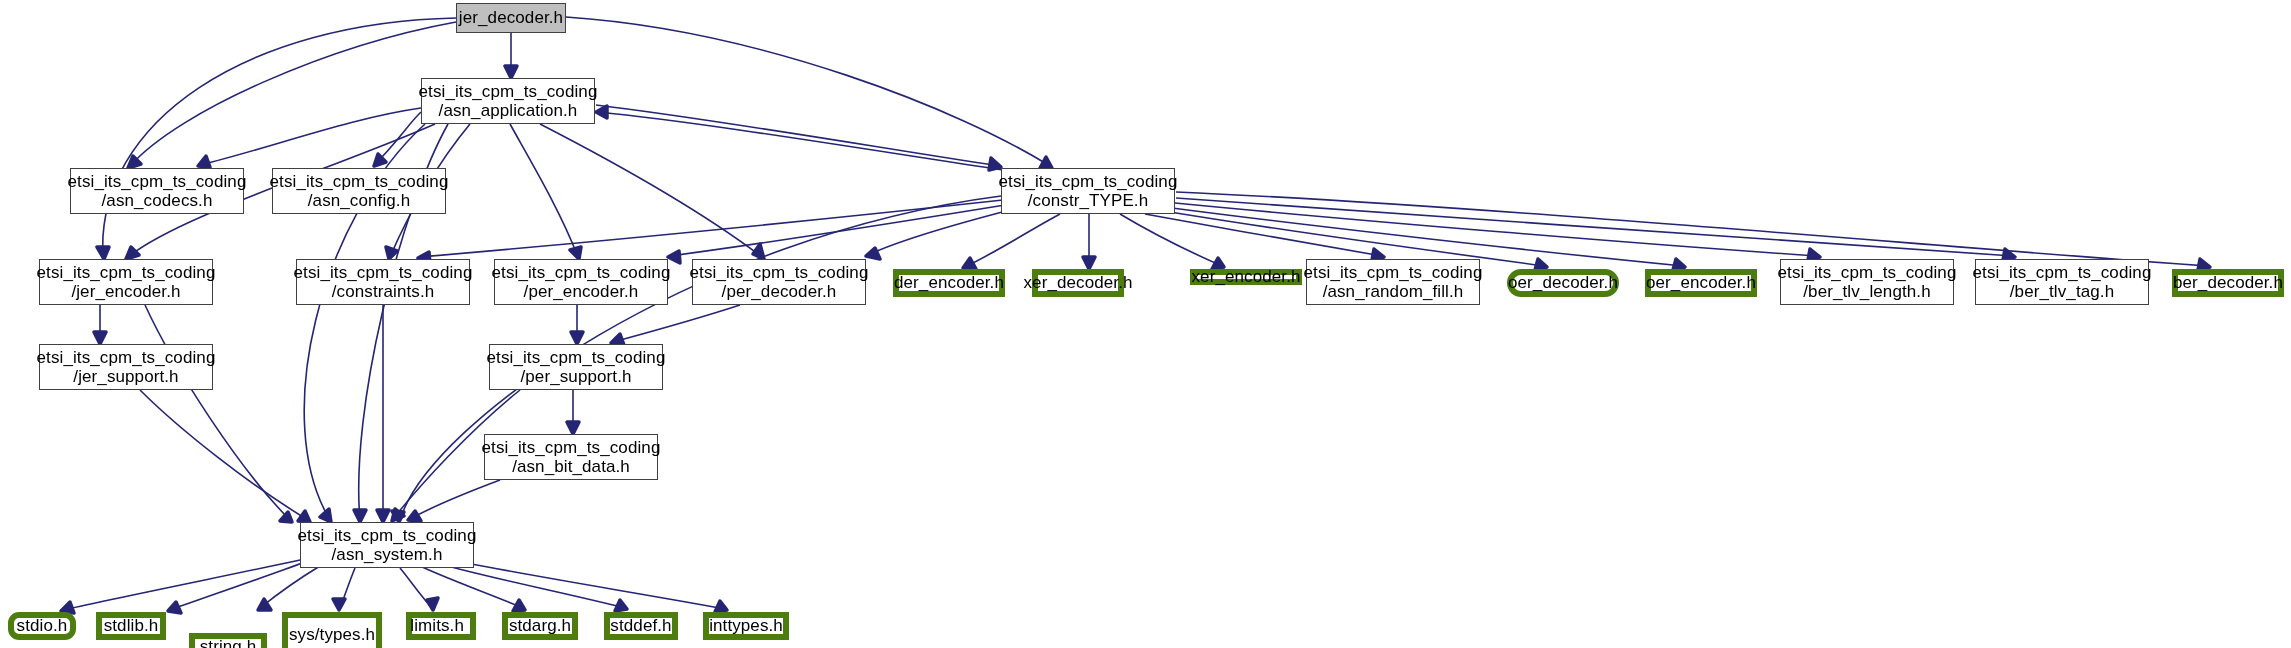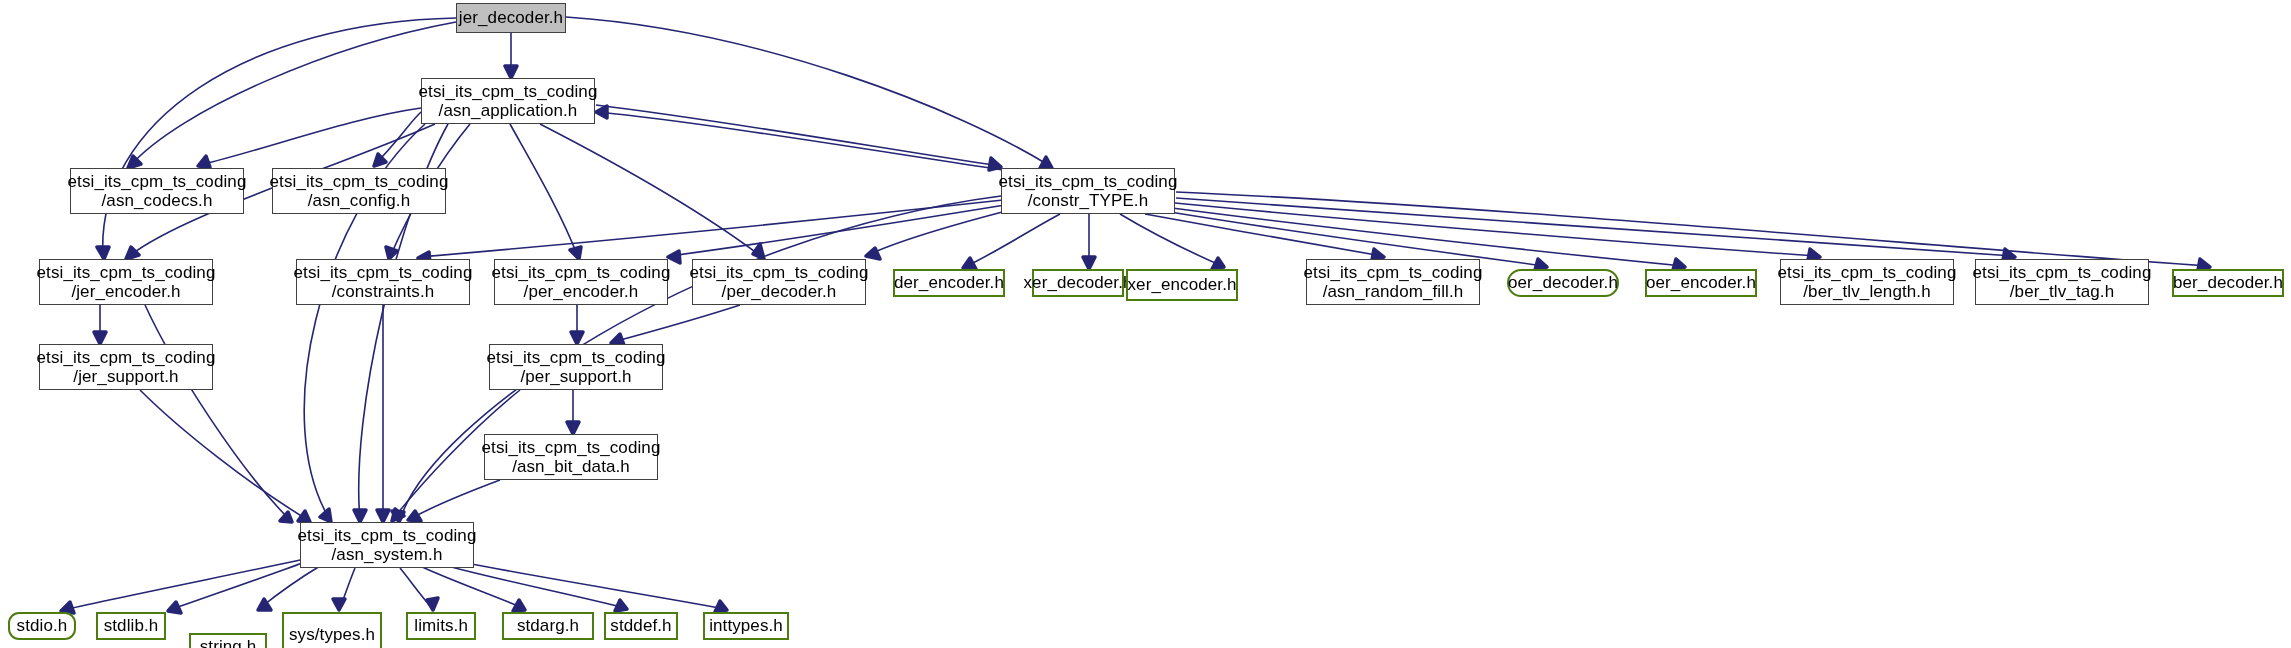--- a/index.html
+++ b/index.html
@@ -24,21 +24,21 @@
     pointer-events: none;
   }
   .node {
     position: absolute;
     box-sizing: border-box;
     display: flex;
     align-items: center;
     justify-content: center;
     text-align: center;
     background: #ffffff;
-    border: 2px solid #4d7c0f;
+    border: 6px solid #4d7c0f;
     color: #000000;
     font-size: 17px;
     line-height: 1.12;
     white-space: pre-line;
     letter-spacing: 0.1px;
     z-index: 5;
   }
   .node.solid {
     border: 1.5px solid #404040;
   }
@@ -159,21 +159,21 @@
       <div class="node solid" style="left: 39px; top: 259px; width: 174px; height: 46px;"><span class="node-label">etsi_its_cpm_ts_coding
 /jer_encoder.h</span></div>
       <div class="node solid" style="left: 296px; top: 259px; width: 174px; height: 46px;"><span class="node-label">etsi_its_cpm_ts_coding
 /constraints.h</span></div>
       <div class="node solid" style="left: 494px; top: 259px; width: 174px; height: 46px;"><span class="node-label">etsi_its_cpm_ts_coding
 /per_encoder.h</span></div>
       <div class="node solid" style="left: 692px; top: 259px; width: 174px; height: 46px;"><span class="node-label">etsi_its_cpm_ts_coding
 /per_decoder.h</span></div>
       <div class="node light" style="left: 893px; top: 269px; width: 112px; height: 28px;"><span class="node-label">der_encoder.h</span></div>
       <div class="node light" style="left: 1032px; top: 269px; width: 92px; height: 28px;"><span class="node-label">xer_decoder.h</span></div>
-      <div class="node light" style="left: 1126px; top: 269px; width: 112px; height: 32px;"><span class="node-label">xer_encoder.h</span></div>
+      <div class="node light" style="left: 1190px; top: 269px; width: 112px; height: 16px;"><span class="node-label">xer_encoder.h</span></div>
       <div class="node solid" style="left: 1306px; top: 259px; width: 174px; height: 46px;"><span class="node-label">etsi_its_cpm_ts_coding
 /asn_random_fill.h</span></div>
       <div class="node light" style="left: 1507px; top: 269px; width: 112px; height: 28px; border-radius: 14px;"><span class="node-label">oer_decoder.h</span></div>
       <div class="node light" style="left: 1645px; top: 269px; width: 112px; height: 28px;"><span class="node-label">oer_encoder.h</span></div>
       <div class="node solid" style="left: 1780px; top: 259px; width: 174px; height: 46px;"><span class="node-label">etsi_its_cpm_ts_coding
 /ber_tlv_length.h</span></div>
       <div class="node solid" style="left: 1975px; top: 259px; width: 174px; height: 46px;"><span class="node-label">etsi_its_cpm_ts_coding
 /ber_tlv_tag.h</span></div>
       <div class="node light" style="left: 2172px; top: 269px; width: 112px; height: 28px;"><span class="node-label">ber_decoder.h</span></div>
       <div class="node solid" style="left: 39px; top: 344px; width: 174px; height: 46px;"><span class="node-label">etsi_its_cpm_ts_coding
@@ -182,17 +182,17 @@
 /per_support.h</span></div>
       <div class="node solid" style="left: 484px; top: 434px; width: 174px; height: 46px;"><span class="node-label">etsi_its_cpm_ts_coding
 /asn_bit_data.h</span></div>
       <div class="node solid" style="left: 300px; top: 522px; width: 174px; height: 46px;"><span class="node-label">etsi_its_cpm_ts_coding
 /asn_system.h</span></div>
       <div class="node light" style="left: 8px; top: 612px; width: 68px; height: 28px; border-radius: 11px;"><span class="node-label">stdio.h</span></div>
       <div class="node light" style="left: 96px; top: 612px; width: 70px; height: 28px;"><span class="node-label">stdlib.h</span></div>
       <div class="node light" style="left: 189px; top: 612px; width: 78px; height: 28px; margin-top: 21px;"><span class="node-label">string.h</span></div>
       <div class="node light" style="left: 282px; top: 612px; width: 100px; height: 45px;"><span class="node-label">sys/types.h</span></div>
       <div class="node light" style="left: 406px; top: 612px; width: 70px; height: 28px; justify-content: flex-end;"><span class="node-label">limits.h</span></div>
-      <div class="node light" style="left: 502px; top: 612px; width: 92px; height: 28px;"><span class="node-label">stdarg.h</span></div>
+      <div class="node light" style="left: 502px; top: 612px; width: 76px; height: 28px;"><span class="node-label">stdarg.h</span></div>
       <div class="node light" style="left: 604px; top: 612px; width: 74px; height: 28px;"><span class="node-label">stddef.h</span></div>
       <div class="node light" style="left: 703px; top: 612px; width: 86px; height: 28px;"><span class="node-label">inttypes.h</span></div>
     </div>
 </div>
 
 </body></html>

